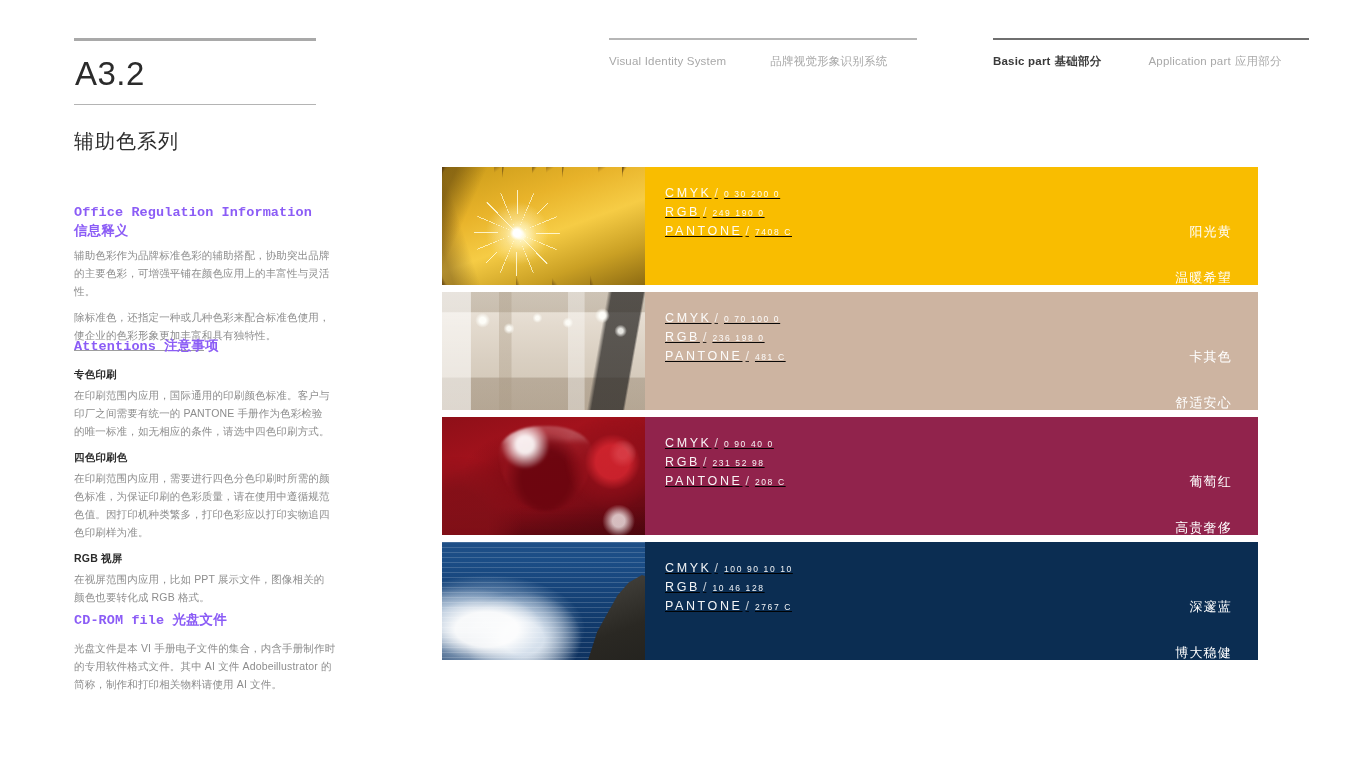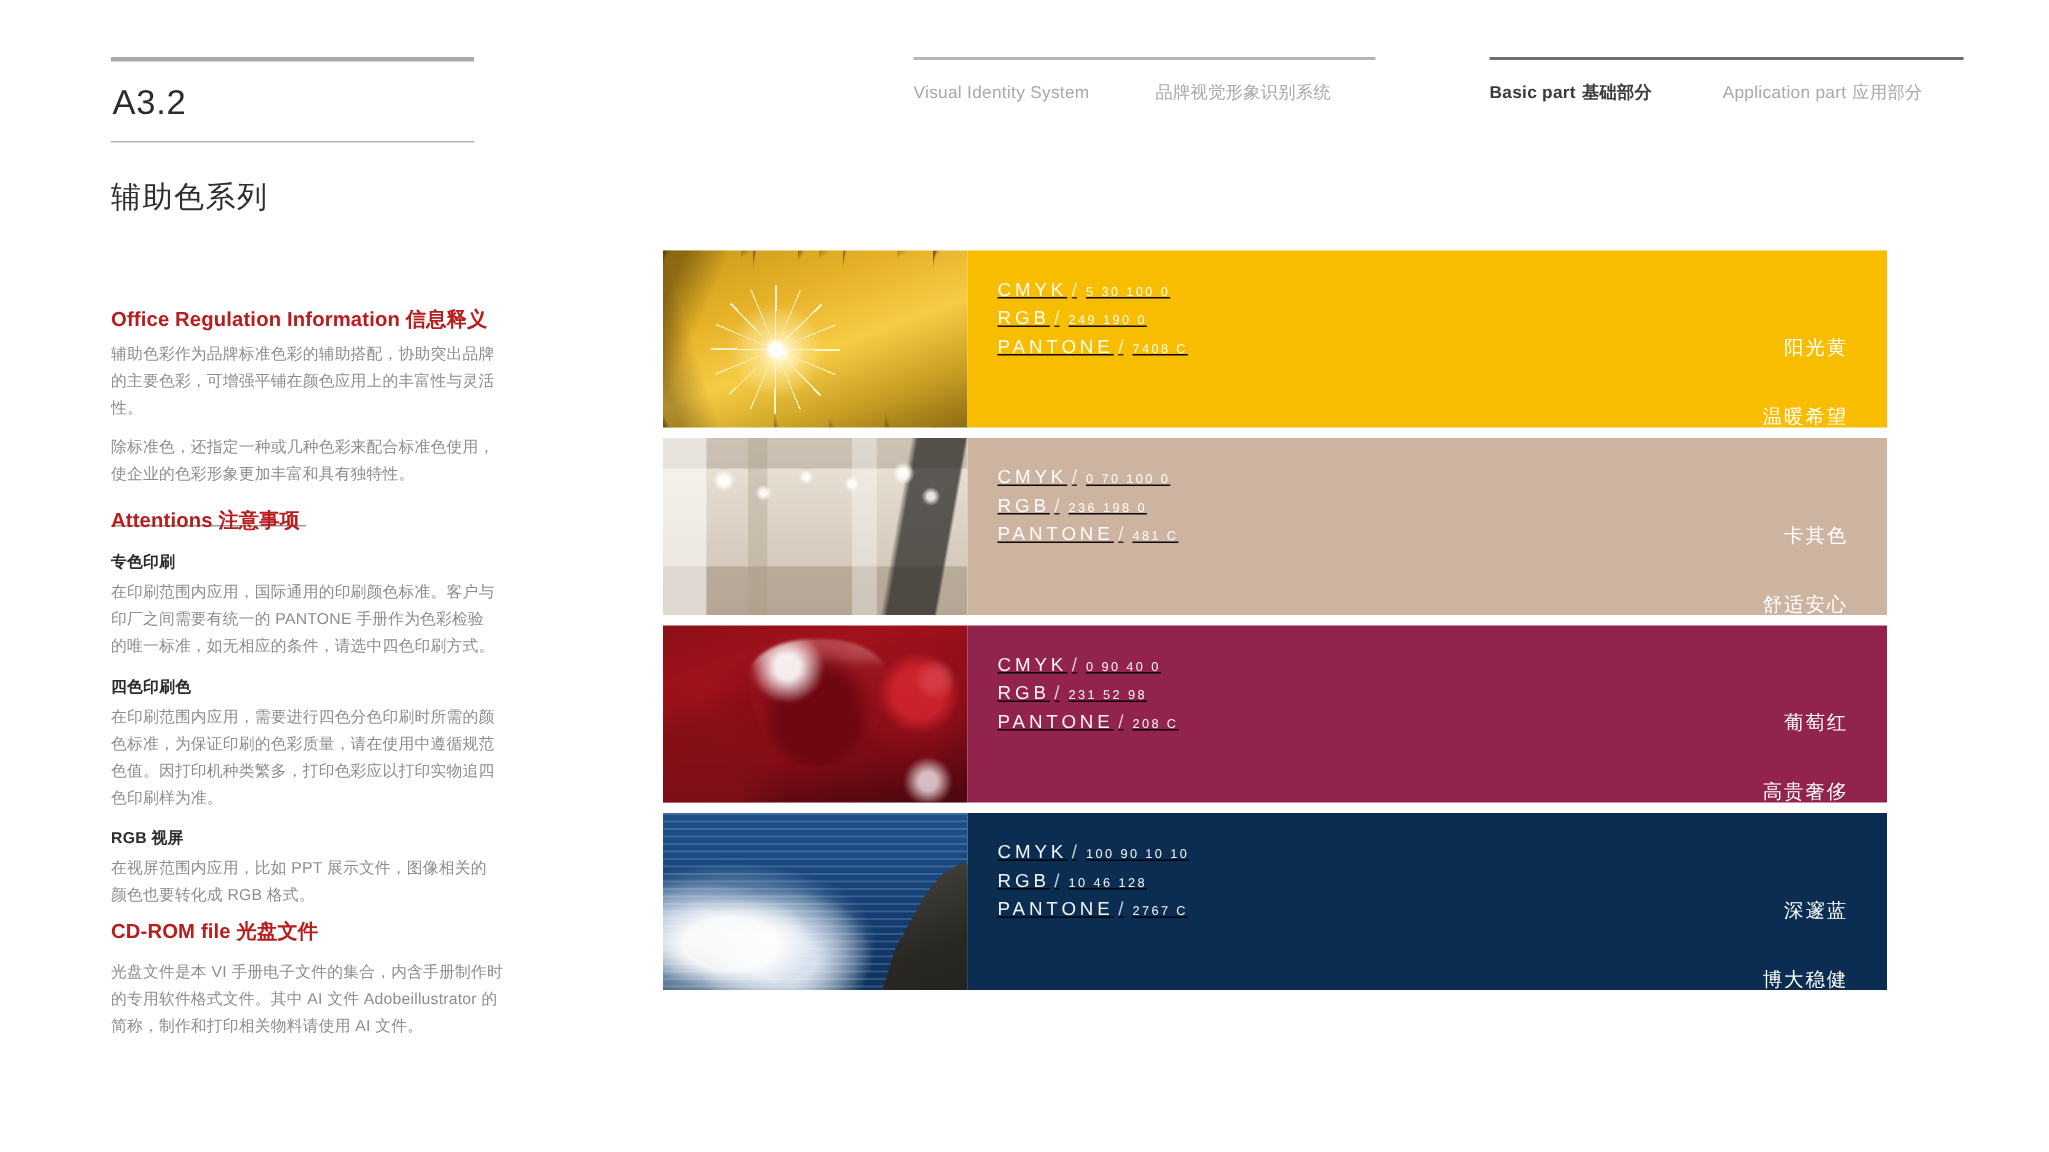--- a/index.html
+++ b/index.html
@@ -22,21 +22,21 @@
     left: 74px;
     top: 38px;
     width: 258px;
   }
   .rule-top {
     width: 242px;
     height: 3px;
     background: #a9a9a9;
   }
   .page-code {
-    font-size: 23px;
+    font-size: 33px;
     color: #2b2b2b;
     letter-spacing: 0.5px;
     margin: 16px 0 14px 1px;
     font-weight: 400;
     line-height: 1;
   }
   .rule-bottom {
     width: 242px;
     height: 1px;
     background: #b4b4b4;
@@ -45,24 +45,25 @@
     font-size: 20px;
     color: #2e2e2e;
     margin-top: 23px;
     letter-spacing: 1px;
     font-weight: 400;
   }
 
   .block { margin-top: 0; }
   .heading-main {
     font-size: 13.5px;
-    color: #b91c1c;
+    color: #8b5cf6;
     font-weight: 700;
     letter-spacing: 0.1px;
     line-height: 1.4;
+    font-family: Liberation Mono, monospace;
   }
   .heading-main .cn { font-weight: 700; }
   .para {
     font-size: 10.5px;
     color: #8d8d8d;
     line-height: 1.72;
     margin-top: 8px;
     letter-spacing: 0.15px;
   }
   .para.tight { margin-top: 4px; }
@@ -389,21 +390,21 @@
 </div>
 
 <div class="swatch-list">
 
   <div class="swatch-row">
     <div class="swatch-photo photo-autumn"></div>
     <div class="swatch-info" style="background:#f9bd00">
       <div class="spec-line">
         <span class="spec-key">CMYK</span>
         <span class="spec-slash">/</span>
-        <span class="spec-val">5  30  100  0</span>
+        <span class="spec-val">0  30  200  0</span>
       </div>
       <div class="spec-line">
         <span class="spec-key">RGB</span>
         <span class="spec-slash">/</span>
         <span class="spec-val">249  190  0</span>
       </div>
       <div class="spec-line">
         <span class="spec-key">PANTONE</span>
         <span class="spec-slash">/</span>
         <span class="spec-val">7408 C</span>

